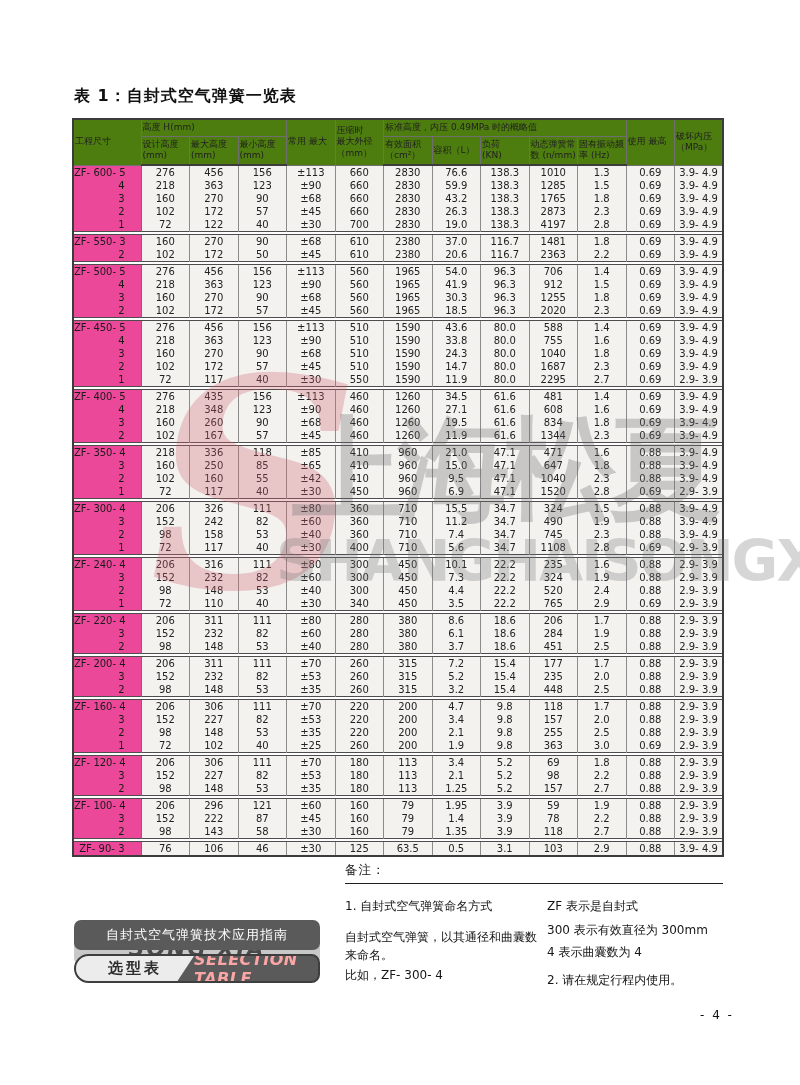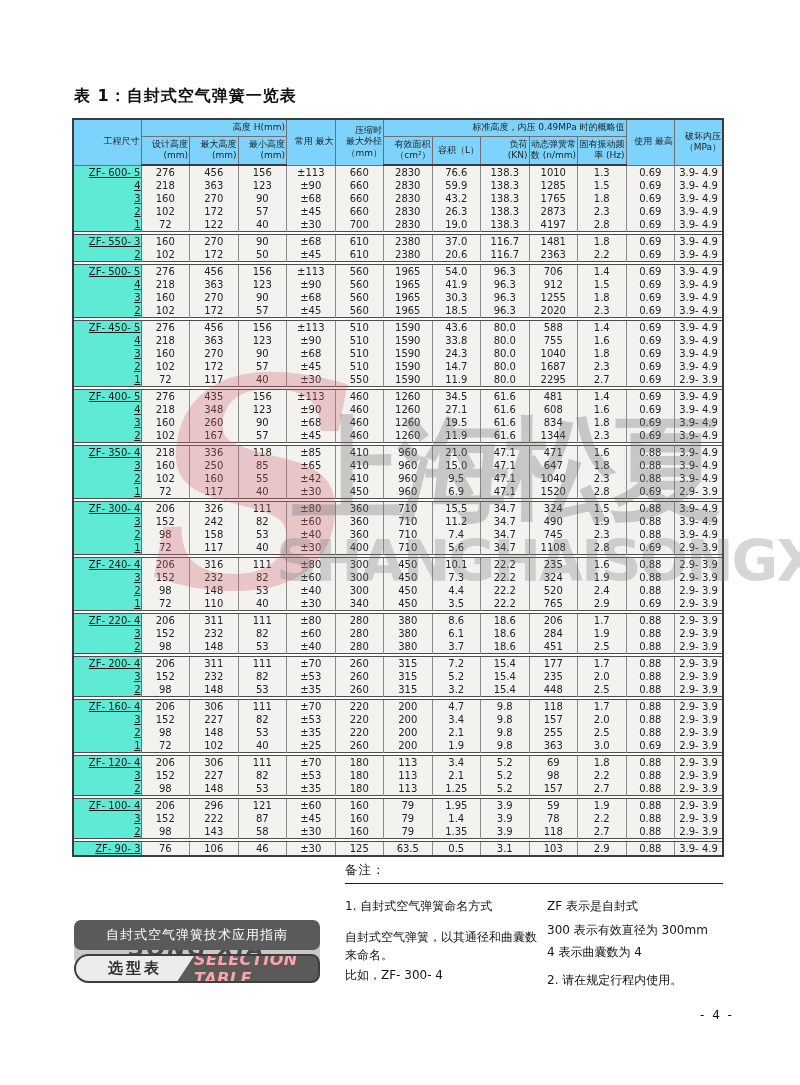--- a/index.html
+++ b/index.html
@@ -22,46 +22,45 @@
   
   table.spec {
     position: absolute; left: 72px; top: 118px;
     width: 650px;
     border-collapse: collapse;
     table-layout: fixed;
     border: 2px solid #3c3c3c;
     z-index: 1;
   }
   table.spec th {
-    background: #7dd3fc;
+    background: #4d7c0f;
     border: 1px solid #6f6f6f;
     font-size: 9px; font-weight: normal; color: #1f1f1f;
     padding: 2px 1px;
     white-space: pre-line;
     line-height: 1.3;
-    text-align: right;
+    text-align: left;
     vertical-align: middle;
   }
   table.spec tr.hdr2 th { border-bottom: 2px solid #3c3c3c; }
   table.spec td.data-cell {
     background: #f3f2ef;
     border-left: 1px solid #8b8b8b; border-right: 1px solid #8b8b8b;
     font-size: 10px; text-align: center;
     height: 13px; line-height: 13px; padding: 0;
     color: #222;
   }
   table.spec td.model-cell {
-    background: #5eead4;
+    background: #ec4899;
     border-left: 1px solid #6f6f6f; border-right: 1px solid #6f6f6f;
     font-size: 10px; text-align: right;
     height: 13px; line-height: 13px;
-    padding: 0 0 0 0;
+    padding: 0 16px 0 0;
     color: #1a1a1a;
     white-space: nowrap;
-    text-decoration: underline;
   }
   table.spec tr.sep td {
     height: 3px; padding: 0; background: #ffffff;
     border-top: 1px solid #4d4d4d;
     border-bottom: 1px solid #4d4d4d;
   }
 
   
   .watermark { position: absolute; inset: 0; z-index: 5; pointer-events: none; }
   .wm-logo {

